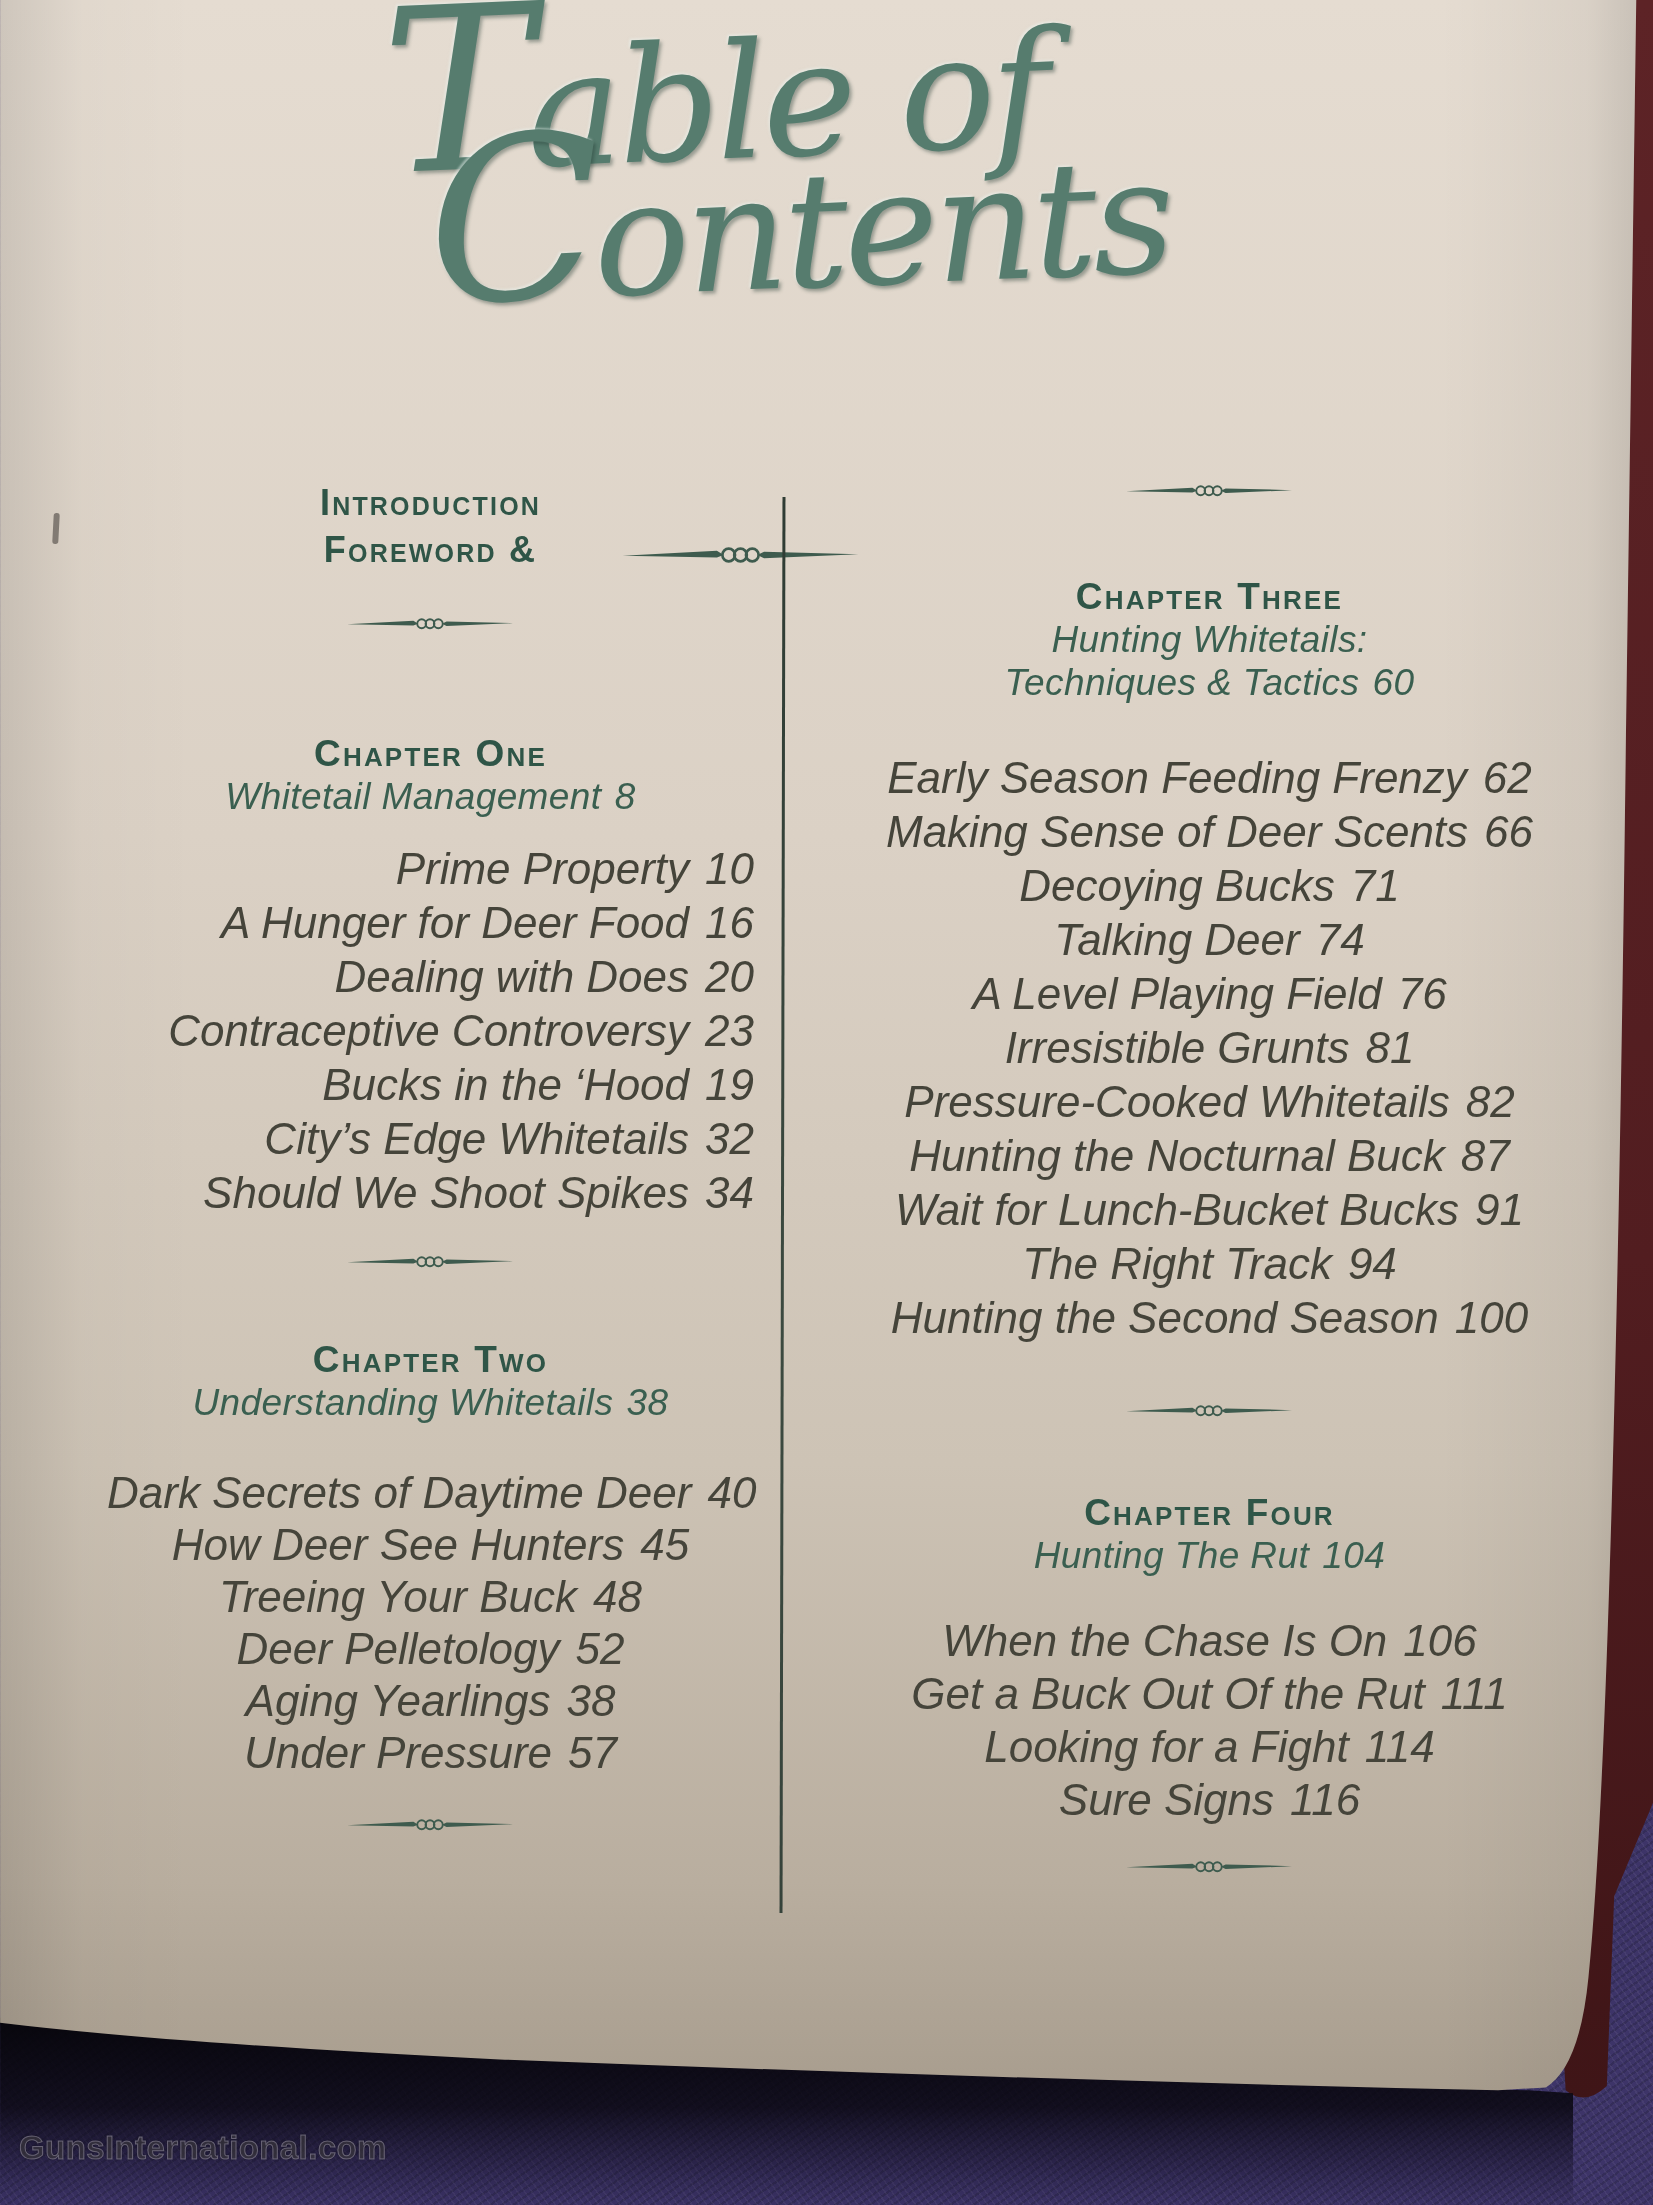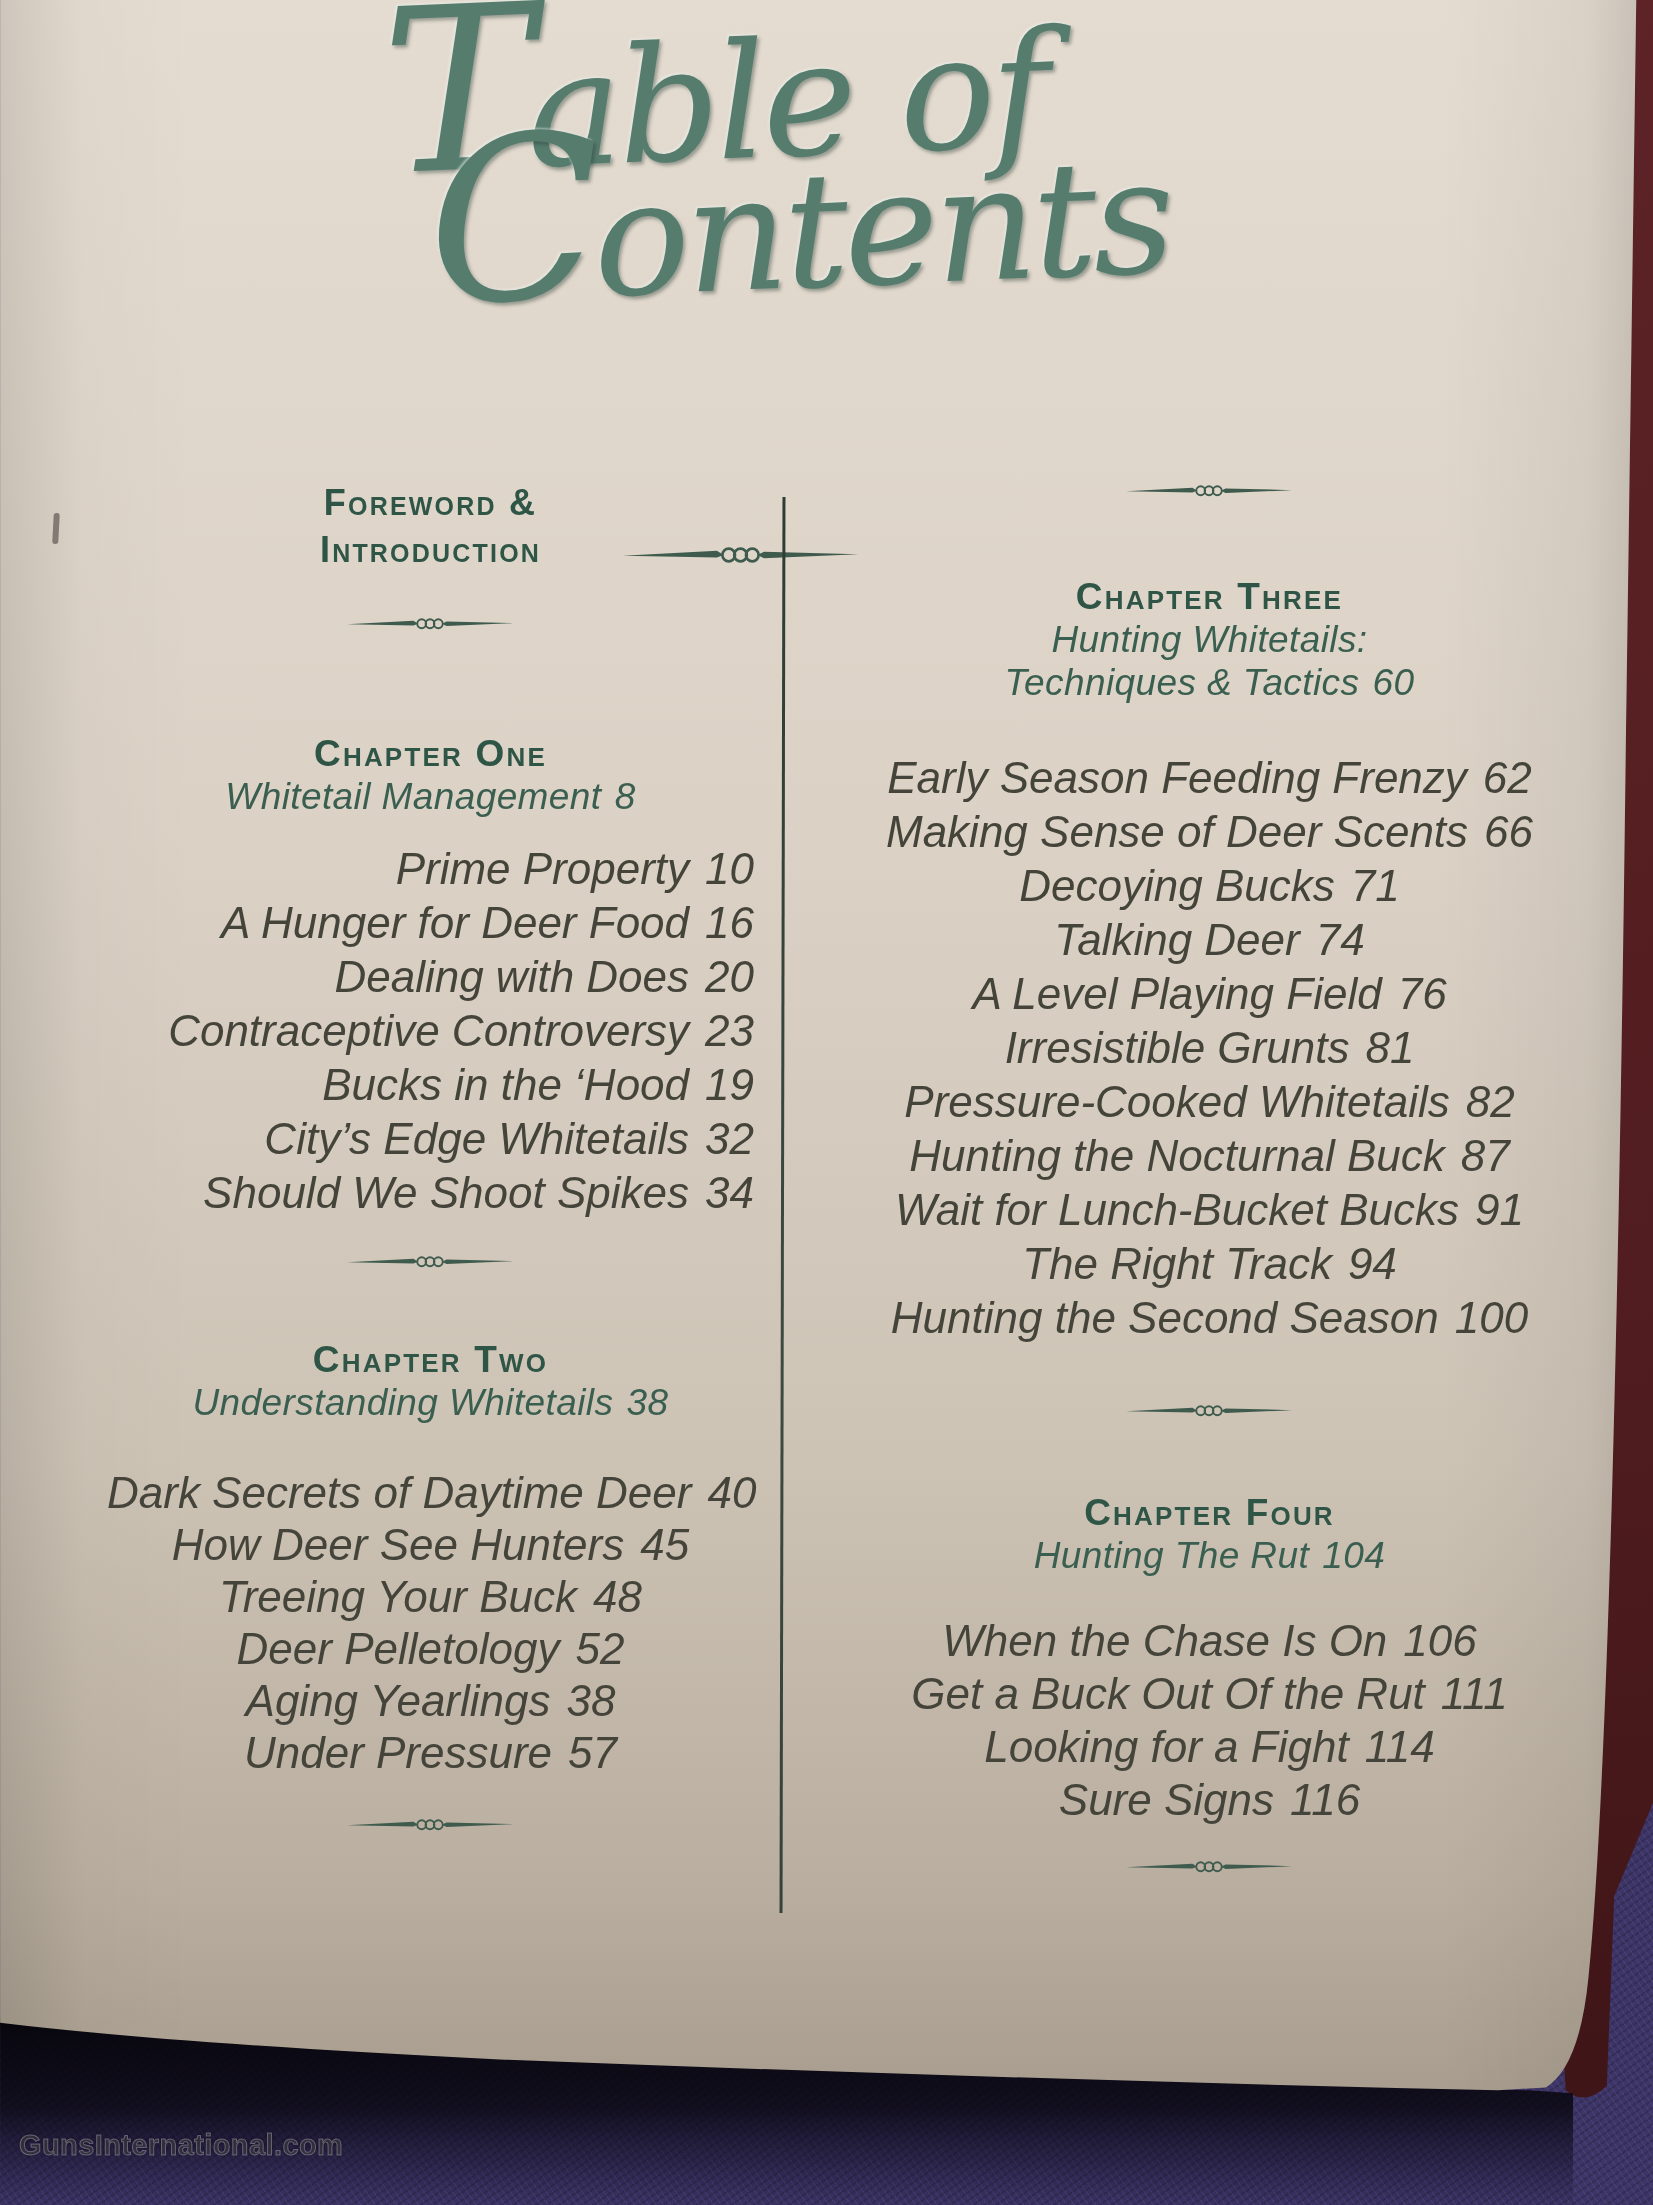--- a/index.html
+++ b/index.html
@@ -45,21 +45,21 @@
   .lh74 .entry{line-height:54px;}
   .lh72 .entry{line-height:53px;}
   .pg{margin-left:16px;}
   .sp{margin-left:13.2px;}
   
   .vrule{position:absolute;left:781px;top:497px;width:2.9px;height:1416px;
     background:linear-gradient(180deg,#2f3c34,#3c4a40 60%,#35423a);
     transform:rotate(0.12deg);}
   .edge-tick{position:absolute;left:53px;top:513px;width:5.9px;height:31px;
     background:rgba(28,24,22,.45);border-radius:2.9px;transform:rotate(3deg);}
-  .watermark{position:absolute;left:19px;top:2129px;font-size:29px;font-weight:bold;
+  .watermark{position:absolute;left:19px;top:2129px;font-size:33px;font-weight:bold;
     letter-spacing:0.4px;color:rgba(132,126,140,.30);
     -webkit-text-stroke:1px rgba(150,144,160,.58);
     text-shadow:0 0 2.2px rgba(0,0,0,.65);white-space:nowrap;}
 </style>
 </head>
 <body>
 
 <div id="canvas">
 
   <svg class="scene" width="1654" height="2205" viewBox="0 0 2250 3000">
@@ -118,22 +118,22 @@
   </div>
   <svg class="orn big" style="left:531px;top:539px" viewBox="0 0 570 44" width="419" height="32">
       <use href="#orn-sym"></use>
     </svg>
 
   <div class="vrule"></div>
   <div class="edge-tick"></div>
   <div class="watermark">GunsInternational.com</div>
 
   <div class="block lc" style="top:479px">
+    <div class="fm-line">Introduction</div>
     <div class="fm-line">Foreword &amp;</div>
-    <div class="fm-line">Introduction</div>
   </div>
   <svg class="orn" style="left:347px;top:612px" viewBox="0 0 226 32" width="166" height="23.5">
       <use href="#orn-sym"></use>
     </svg>
 
   <div class="block lc" style="top:732px">
     <div class="chap-h">Chapter One</div>
     <div class="chap-s">
       <span>Whitetail Management</span><span class="sp">8</span>
     </div>

